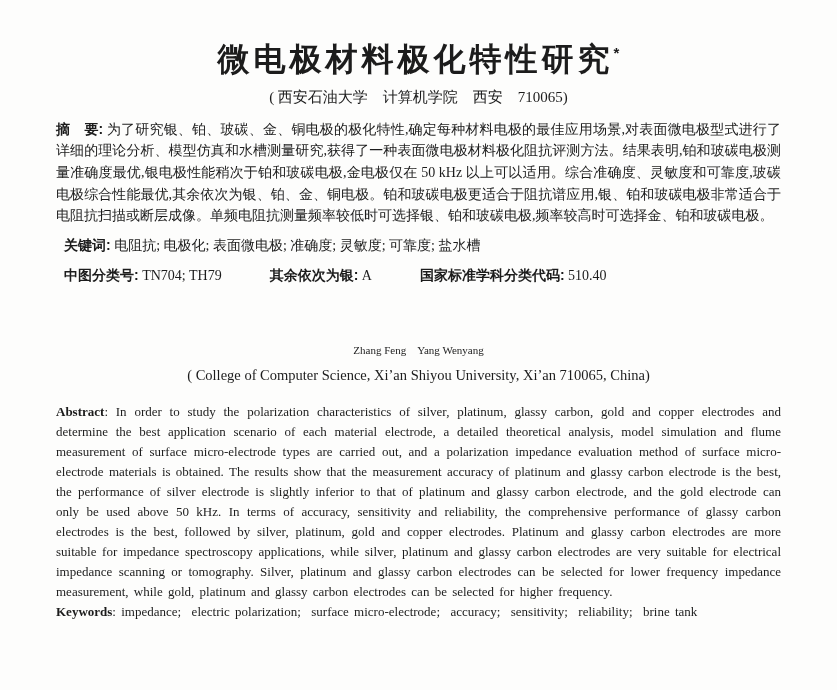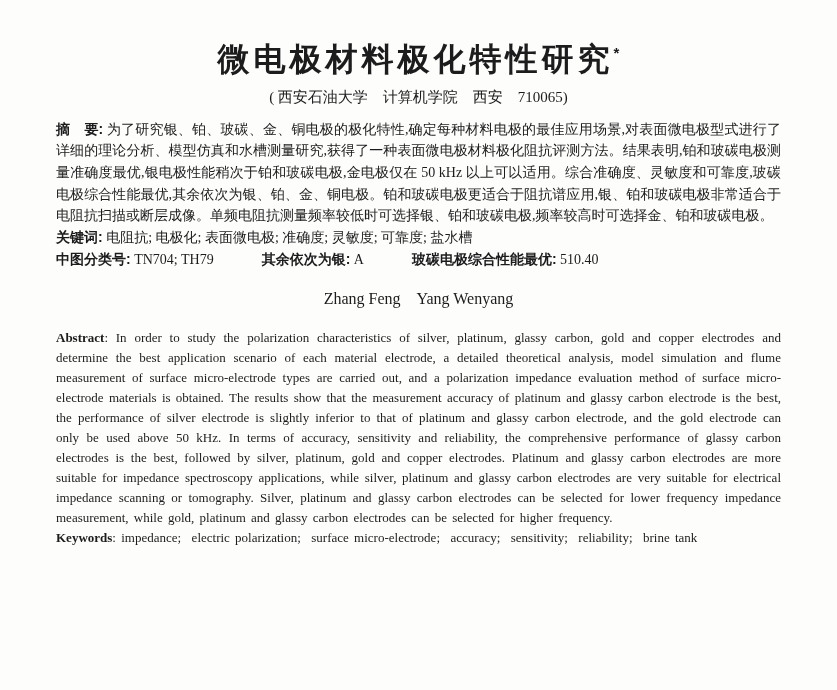--- a/index.html
+++ b/index.html
@@ -31,40 +31,40 @@
   }
   .affil-cn {
     margin-top: 8px;
     text-align: center;
     font-size: 15px;
     white-space: pre-wrap;
   }
 
   .cn-block { font-size: 14px; line-height: 21.7px; }
   .abs-cn { margin: 12px 0 0 0; text-align: justify; }
-  .kw-cn, .clc-line { margin: 0; }
+  .kw-cn, .clc-line { margin: 8px; }
   .hei {
     font-family: "Liberation Sans", sans-serif;
     font-weight: 700;
   }
   .clc-pair { white-space: pre-wrap; }
   .clc-gap { margin-left: 48px; }
 
   .title-en {
     margin: 24px 0 0 0;
     text-align: center;
     font-size: 21px;
     font-weight: 700;
     line-height: 28px;
     word-spacing: 3px;
   }
   .authors-en {
-    margin-top: 18px;
+    margin-top: 56px;
     text-align: center;
-    font-size: 16px;
+    font-size: 11px;
     white-space: pre-wrap;
   }
   .affil-en {
     margin-top: 9px;
     text-align: center;
     font-size: 14.5px;
     white-space: pre-wrap;
   }
 
   .en-block { font-size: 13px; line-height: 20px; word-spacing: 2px; }
@@ -79,23 +79,24 @@
 
   <h1 class="title-cn"><span>微电极材料极化特性研究</span><sup>*</sup></h1>
 
 
   <div class="affil-cn">( 西安石油大学　计算机学院　西安　710065)</div>
 
   <p class="abs-cn cn-block"><span class="hei">摘　要:</span><span> 为了研究银、铂、玻碳、金、铜电极的极化特性,确定每种材料电极的最佳应用场景,对表面微电极型式进行了详细的理论分析、模型仿真和水槽测量研究,获得了一种表面微电极材料极化阻抗评测方法。结果表明,铂和玻碳电极测量准确度最优,银电极性能稍次于铂和玻碳电极,金电极仅在 50 kHz 以上可以适用。综合准确度、灵敏度和可靠度,玻碳电极综合性能最优,其余依次为银、铂、金、铜电极。铂和玻碳电极更适合于阻抗谱应用,银、铂和玻碳电极非常适合于电阻抗扫描或断层成像。单频电阻抗测量频率较低时可选择银、铂和玻碳电极,频率较高时可选择金、铂和玻碳电极。</span></p>
 
   <p class="kw-cn cn-block"><span class="hei">关键词:</span><span class="clc-pair"> 电阻抗; 电极化; 表面微电极; 准确度; 灵敏度; 可靠度; 盐水槽</span></p>
 
-  <p class="clc-line cn-block"><span class="hei">中图分类号:</span><span class="clc-pair"> TN704; TH79</span><span class="hei clc-gap">其余依次为银:</span><span class="clc-pair"> A</span><span class="hei clc-gap">玻碳电极综合性能最优:</span><span class="clc-pair"> 510.40</span></p>
+  <p class="clc-line cn-block"><span class="hei">中图分类号:</span><span class="clc-pair"> TN704; TH79</span><span class="hei clc-gap">其余依次为银:</span><span class="clc-pair"> A</span><span class="hei clc-gap">国家标准学科分类代码:</span><span class="clc-pair"> 510.40</span></p>
 
 
   <div class="authors-en">Zhang Feng　Yang Wenyang</div>
 
+  <div class="affil-en">( College of Computer Science, Xi’an Shiyou University, Xi’an 710065, China)</div>
 
   <p class="abs-en en-block"><b>Abstract</b><span>: In order to study the polarization characteristics of silver, platinum, glassy carbon, gold and copper electrodes and determine the best application scenario of each material electrode, a detailed theoretical analysis, model simulation and flume measurement of surface micro-electrode types are carried out, and a polarization impedance evaluation method of surface micro-electrode materials is obtained. The results show that the measurement accuracy of platinum and glassy carbon electrode is the best, the performance of silver electrode is slightly inferior to that of platinum and glassy carbon electrode, and the gold electrode can only be used above 50 kHz. In terms of accuracy, sensitivity and reliability, the comprehensive performance of glassy carbon electrodes is the best, followed by silver, platinum, gold and copper electrodes. Platinum and glassy carbon electrodes are more suitable for impedance spectroscopy applications, while silver, platinum and glassy carbon electrodes are very suitable for electrical impedance scanning or tomography. Silver, platinum and glassy carbon electrodes can be selected for lower frequency impedance measurement, while gold, platinum and glassy carbon electrodes can be selected for higher frequency.</span></p>
 
   <p class="kw-en en-block"><b>Keywords</b><span class="keep-space">: impedance;  electric polarization;  surface micro-electrode;  accuracy;  sensitivity;  reliability;  brine tank</span></p>
 
 </div>
 
 </body></html>

